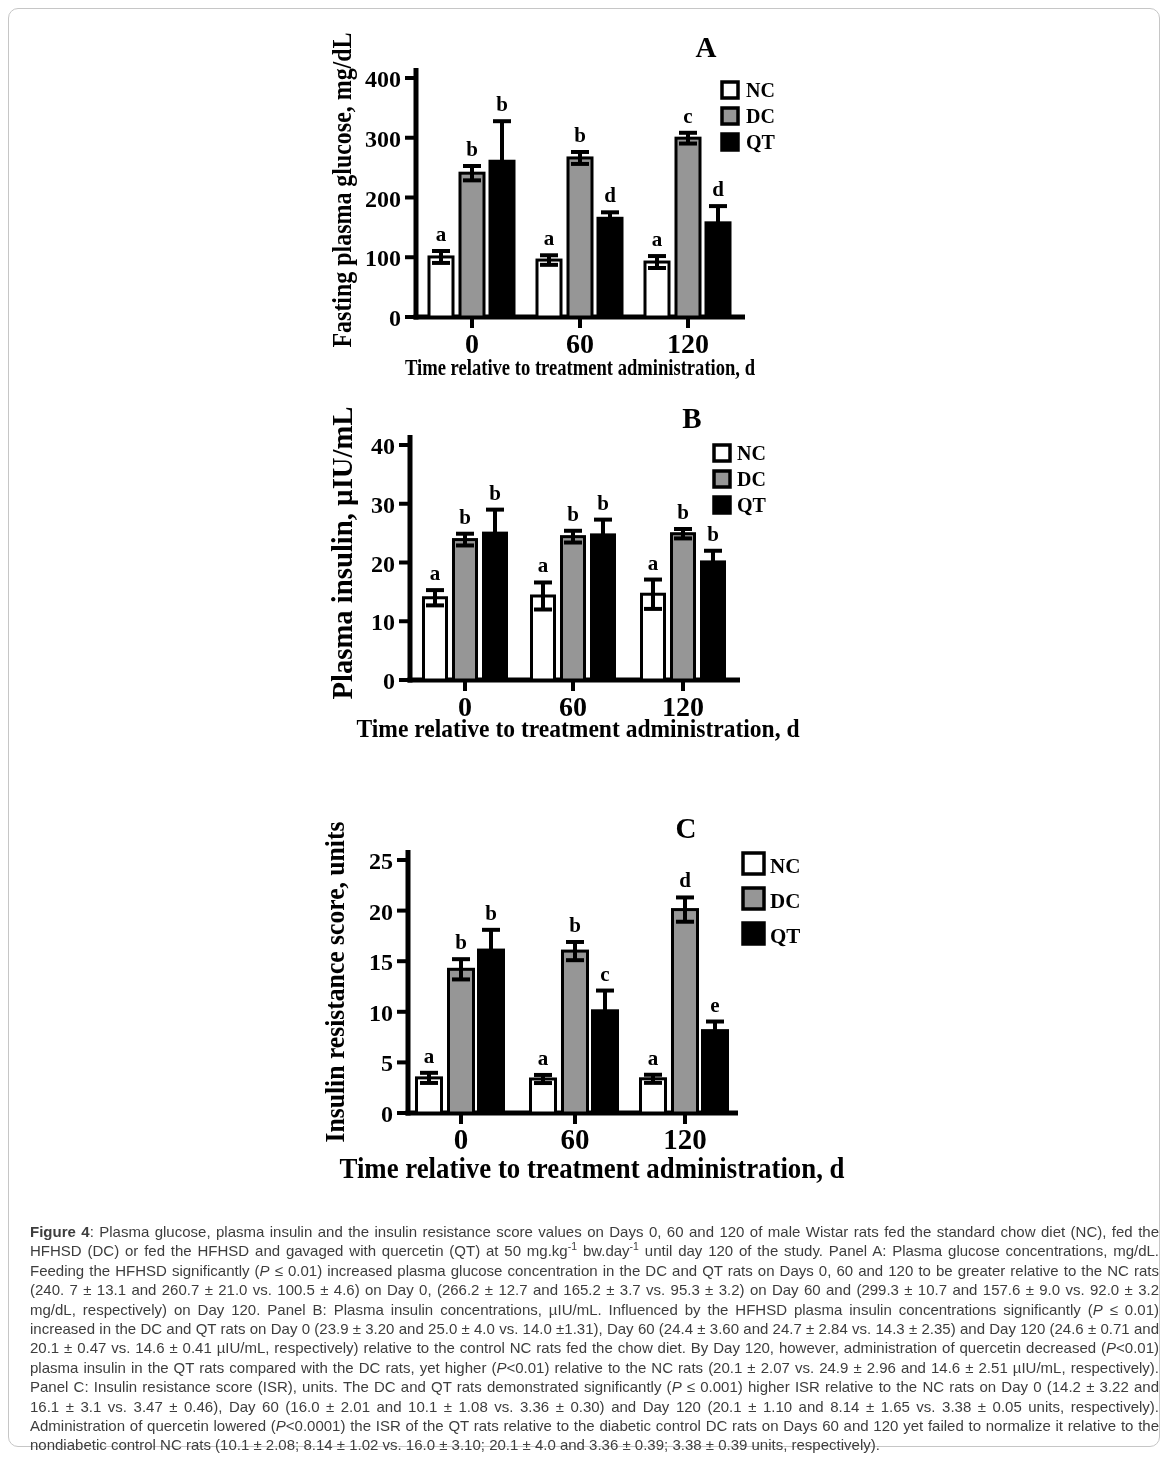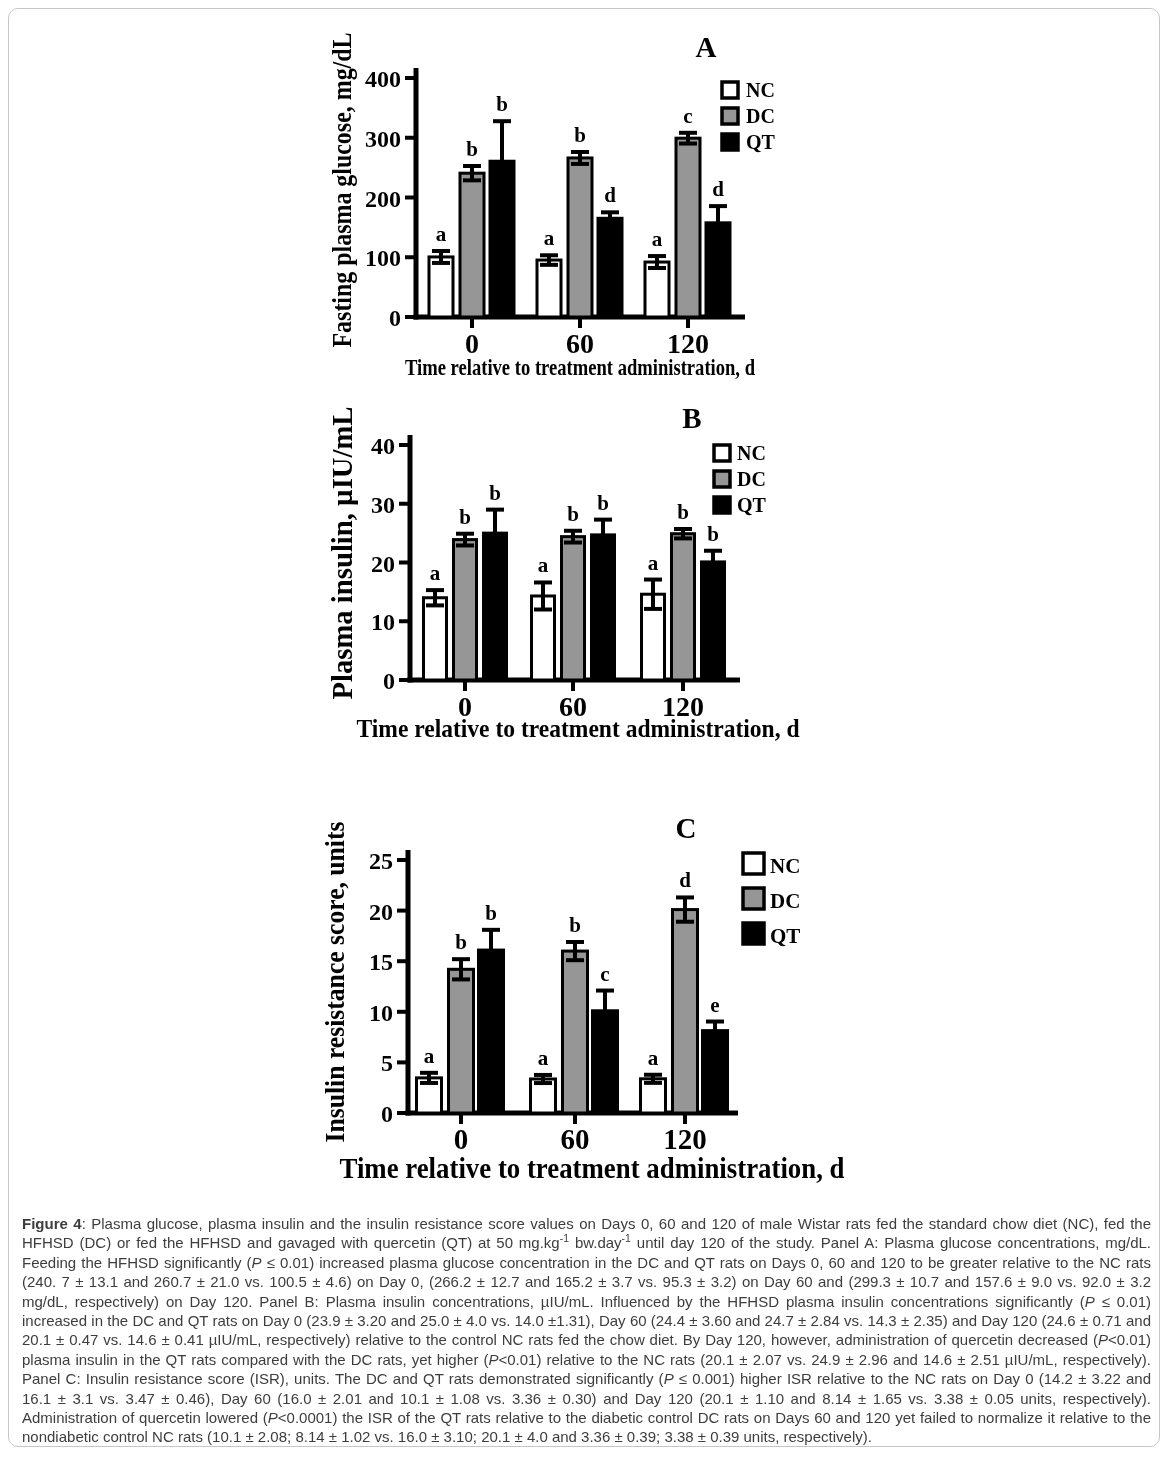--- a/index.html
+++ b/index.html
@@ -2,21 +2,21 @@
 <html><head>
 <meta charset="utf-8">
 <style>
   html,body{margin:0;padding:0;background:#ffffff;}
   #page{position:relative;width:1171px;height:1462px;background:#ffffff;overflow:hidden;
         font-family:"Liberation Sans",sans-serif;}
   #frame{position:absolute;left:8px;top:8px;width:1150px;height:1437px;
          border:1.5px solid #c6c6c6;border-radius:10px;pointer-events:none;}
   #charts{position:absolute;left:0;top:0;}
   svg text.serif{font-family:"Liberation Serif","DejaVu Serif",serif;font-weight:bold;fill:#000000;}
-  #caption{position:absolute;left:22px;top:1214px;width:1129px;margin:0;
+  #caption{position:absolute;left:22px;top:1214px;width:1129px;margin:8px;
            font-size:15px;line-height:19.4px;text-align:justify;color:#3d3d3d;}
   #caption b{font-weight:bold;}
   #caption i{font-style:italic;}
   #caption sup{font-size:10.5px;line-height:0;}
 </style>
 </head>
 <body>
 
 <div id="page">
   <div id="frame"></div>

